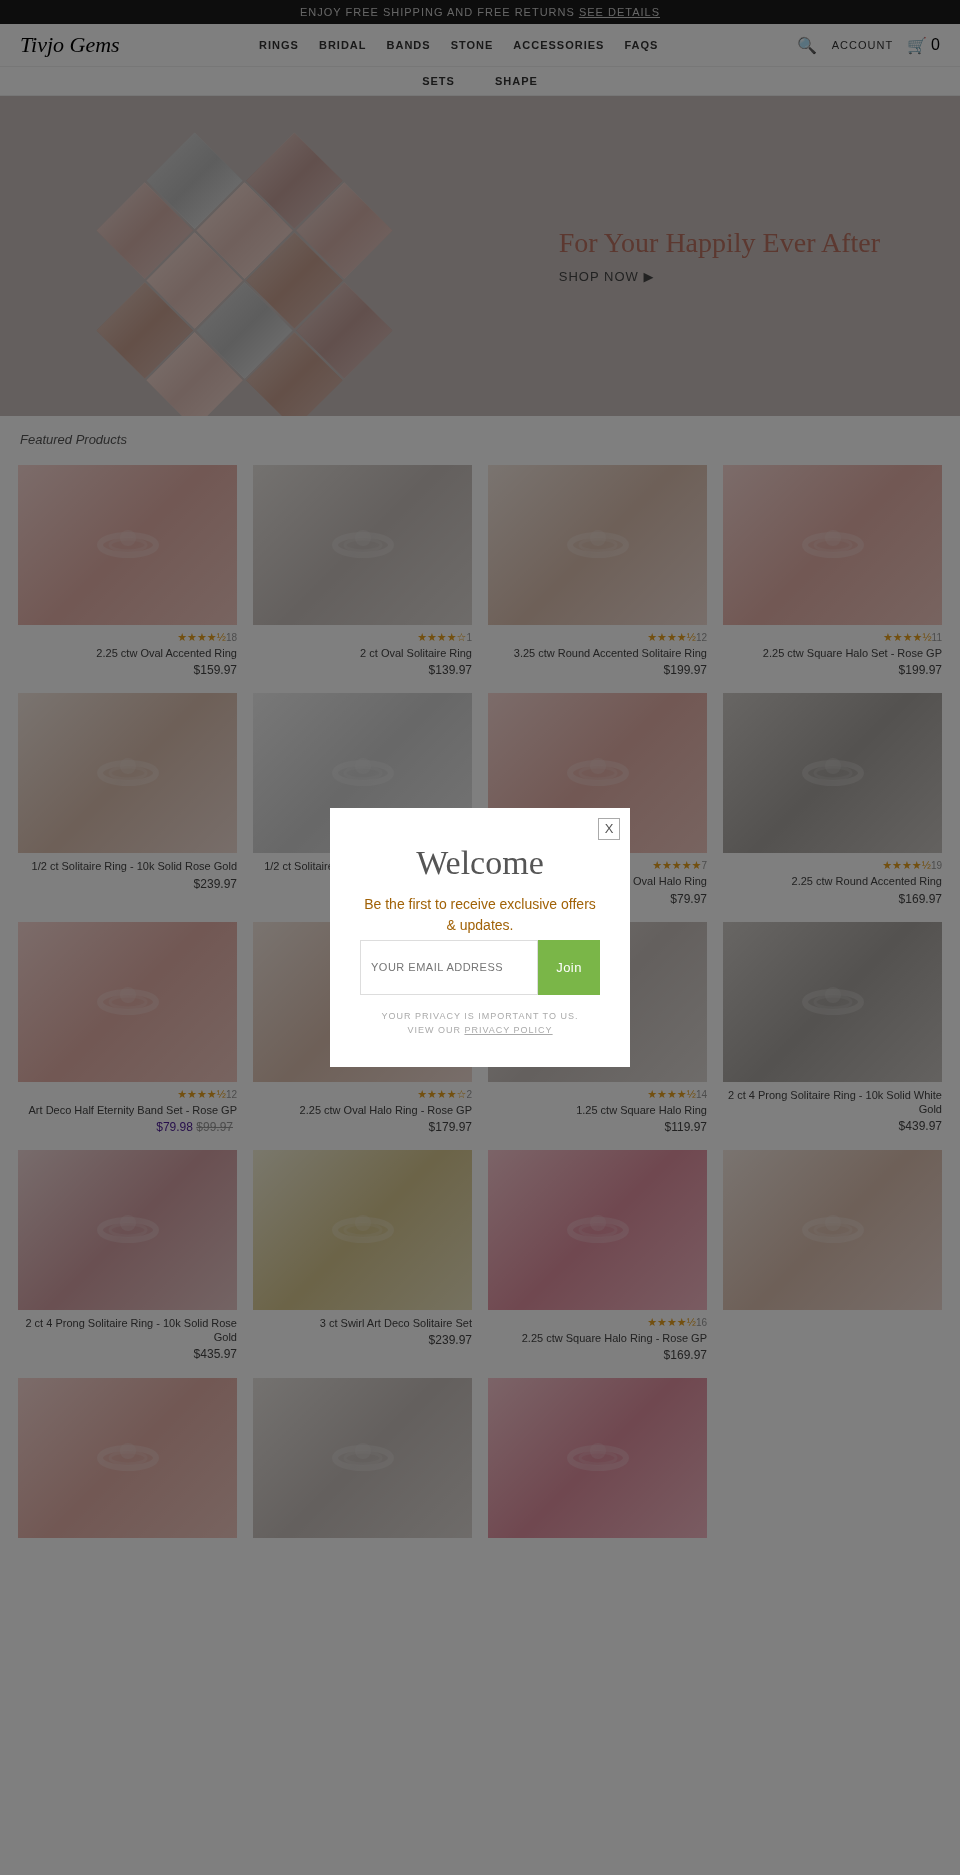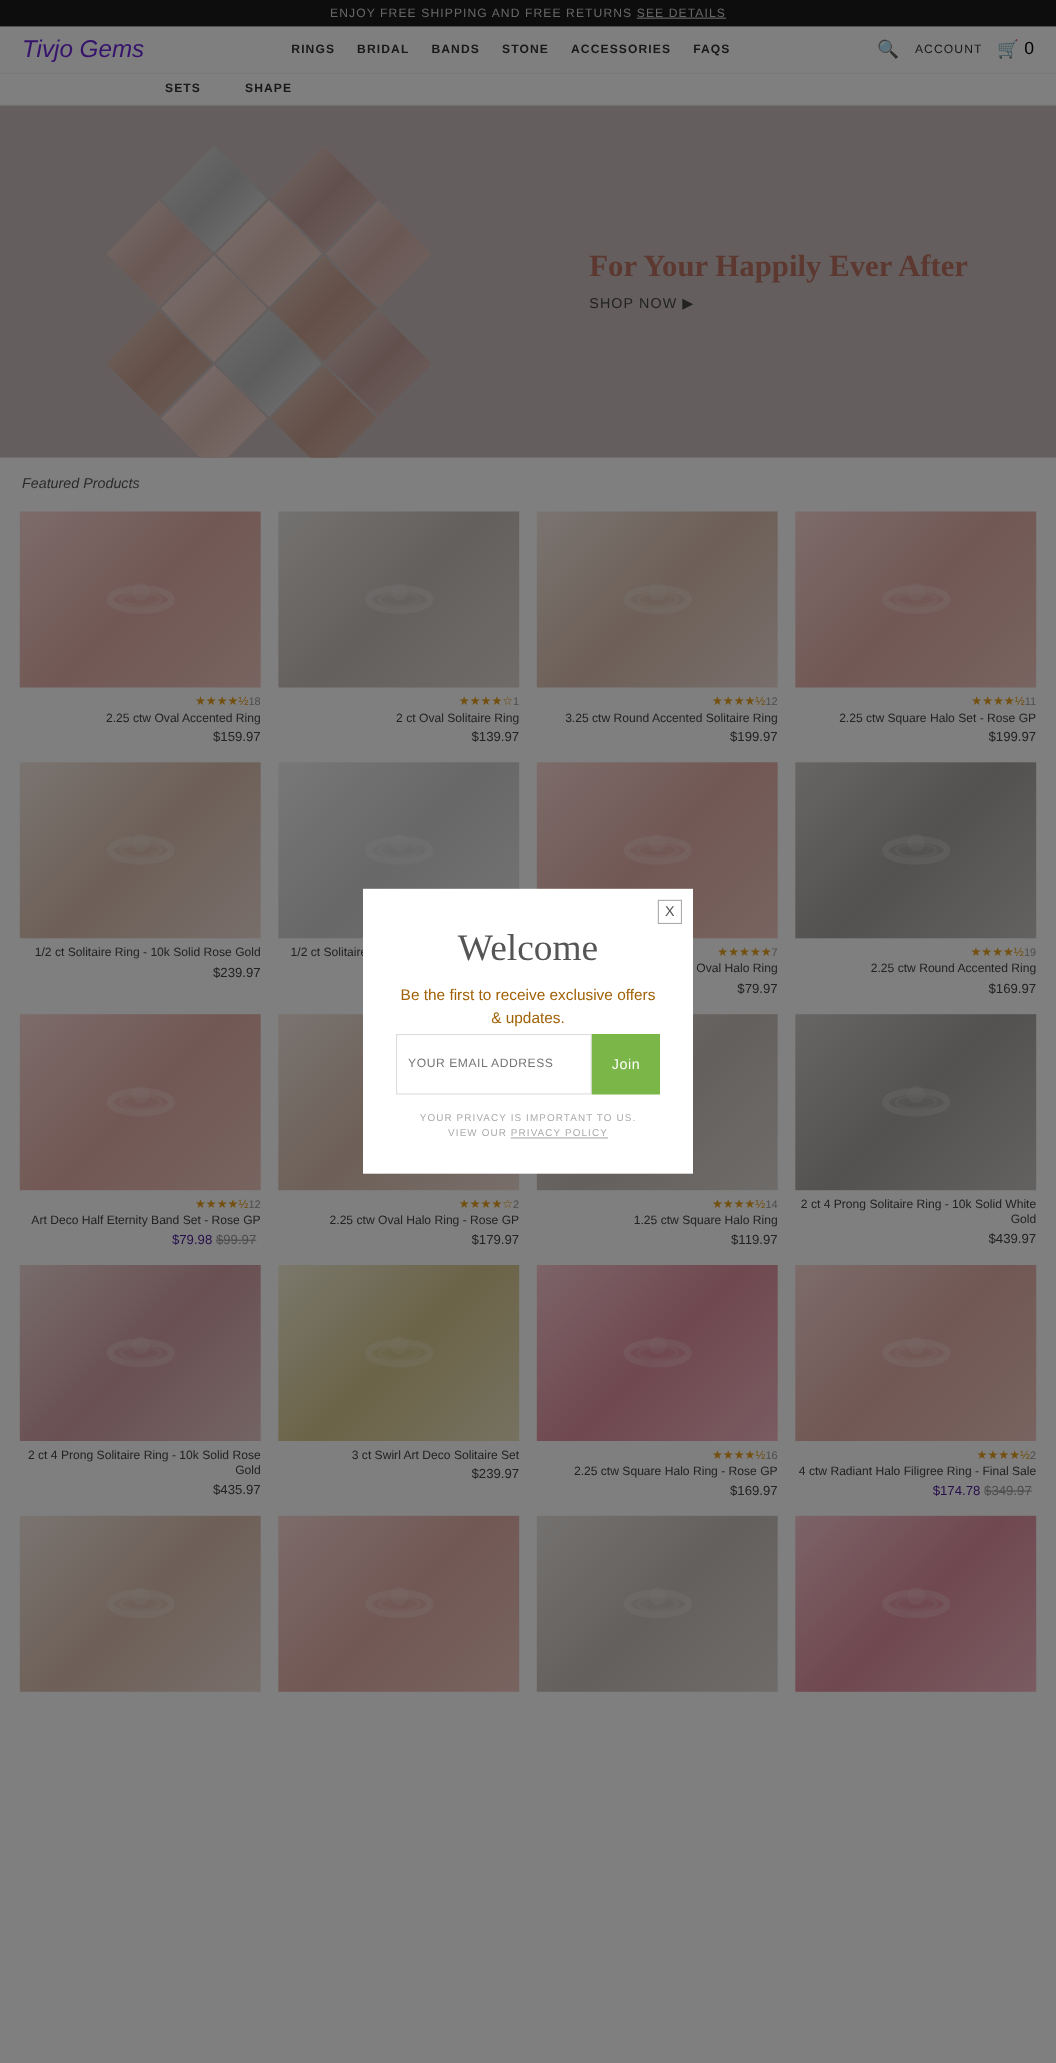--- a/index.html
+++ b/index.html
@@ -17,41 +17,42 @@
     .top-banner a { color: #ccc; text-decoration: underline; }
 
     
     .header {
       display: flex;
       align-items: center;
       justify-content: space-between;
       padding: 8px 20px;
       border-bottom: 1px solid #eee;
     }
-    .logo { font-family: Liberation Sans, sans-serif; font-style: italic; font-size: 22px; color: #6d28d9; }
+    .logo { font-family: Liberation Serif, serif; font-style: italic; font-size: 22px; color: #000000; }
     .nav-main { display: flex; align-items: center; gap: 0; }
     .nav-main a {
       color: #333;
       text-decoration: none;
       font-size: 11px;
       letter-spacing: 1px;
       text-transform: uppercase;
       padding: 4px 10px;
       font-weight: bold;
     }
     .nav-right { display: flex; align-items: center; gap: 14px; }
     .nav-right a { color: #333; text-decoration: none; font-size: 11px; letter-spacing: 1px; text-transform: uppercase; }
     .cart-icon { display: flex; align-items: center; gap: 4px; }
 
     
     .nav-secondary {
       display: flex;
       padding: 4px 140px;
       border-bottom: 1px solid #eee;
       gap: 20px;
+      justify-content: center;
     }
     .nav-secondary a {
       color: #333;
       text-decoration: none;
       font-size: 11px;
       letter-spacing: 1px;
       text-transform: uppercase;
       font-weight: bold;
       padding: 4px 10px;
     }
@@ -111,21 +112,21 @@
       position: absolute;
       right: 80px;
       top: 50%;
       transform: translateY(-50%);
       text-align: left;
     }
     .hero-text h2 {
       color: #b87060;
       font-family: Georgia, serif;
       font-size: 28px;
-      font-weight: bold;
+      font-weight: normal;
       margin-bottom: 8px;
     }
     .hero-text h3 {
       color: #b87060;
       font-family: Georgia, serif;
       font-style: italic;
       font-size: 22px;
       font-weight: normal;
       line-height: 1.4;
       margin-bottom: 12px;
@@ -528,32 +529,20 @@
     <ellipse cx="40" cy="40" rx="28" ry="10" fill="none" stroke="rgba(255,255,255,0.5)" stroke-width="6"></ellipse>
     <ellipse cx="40" cy="40" rx="18" ry="6" fill="none" stroke="rgba(255,255,255,0.3)" stroke-width="3"></ellipse>
     <circle cx="40" cy="33" r="8" fill="rgba(255,255,255,0.4)"></circle>
   </svg>
       </div>
       <div class="stars">★★★★½<span class="review-count">16</span></div>
       <div class="product-name">2.25 ctw Square Halo Ring - Rose GP</div>
       <div class="product-price">$169.97</div>
     </div>
     <div class="product-card">
-      <div class="product-img-placeholder pink">
-        <svg class="ring-svg" viewBox="0 0 80 80" xmlns="http://www.w3.org/2000/svg">
-    <ellipse cx="40" cy="40" rx="28" ry="10" fill="none" stroke="rgba(255,255,255,0.5)" stroke-width="6"></ellipse>
-    <ellipse cx="40" cy="40" rx="18" ry="6" fill="none" stroke="rgba(255,255,255,0.3)" stroke-width="3"></ellipse>
-    <circle cx="40" cy="33" r="8" fill="rgba(255,255,255,0.4)"></circle>
-  </svg>
-      </div>
-      <div class="stars">★★★★½<span class="review-count">2</span></div>
-      <div class="product-name">4 ctw Radiant Halo Filigree Ring - Final Sale</div>
-      <div class="product-price"><span class="sale">$174.78</span> <span class="original">$349.97</span></div>
-    </div>
-    <div class="product-card">
       <div class="product-img-placeholder hand">
         <svg class="ring-svg" viewBox="0 0 80 80" xmlns="http://www.w3.org/2000/svg">
     <ellipse cx="40" cy="40" rx="28" ry="10" fill="none" stroke="rgba(255,255,255,0.5)" stroke-width="6"></ellipse>
     <ellipse cx="40" cy="40" rx="18" ry="6" fill="none" stroke="rgba(255,255,255,0.3)" stroke-width="3"></ellipse>
     <circle cx="40" cy="33" r="8" fill="rgba(255,255,255,0.4)"></circle>
   </svg>
       </div>
     </div>
     <div class="product-card">
       <div class="product-img-placeholder pink">

